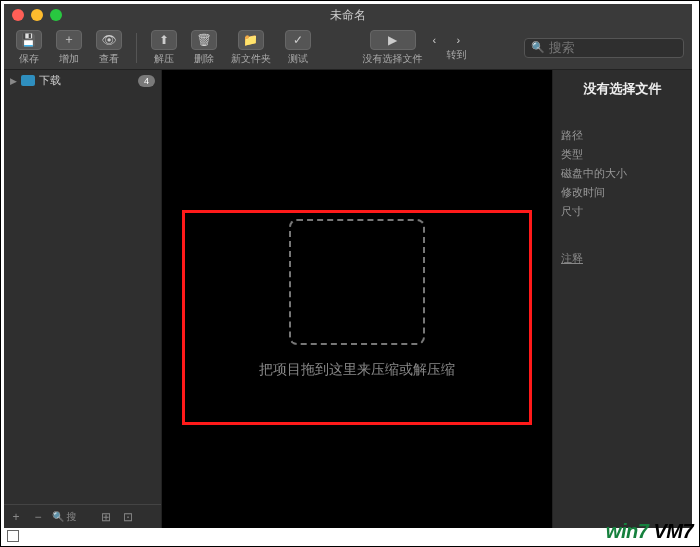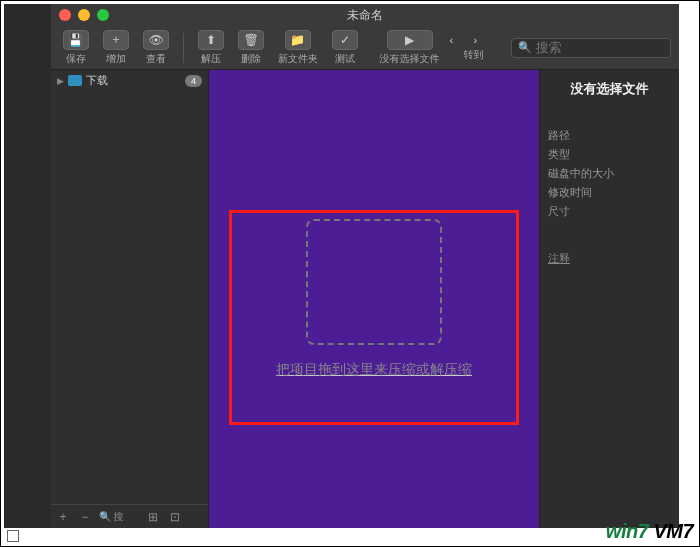--- a/index.html
+++ b/index.html
@@ -1,18 +1,18 @@
 <!DOCTYPE html>
 <html><head>
 <meta charset="utf-8">
 <style>
   * { box-sizing: border-box; margin: 0; padding: 0; font-family: -apple-system, "Helvetica Neue", Arial, sans-serif; }
   body { width: 700px; height: 547px; background: #fff; position: relative; overflow: hidden; }
   .outer { position: absolute; top: 0; left: 0; width: 700px; height: 547px; border: 1px solid #000; background: #fff; }
-  .app { position: absolute; top: 3px; left: 3px; right: 20px; height: 524px; background: #2a2a2a; display: flex; flex-direction: column; color: #ccc; font-size: 11px; padding-left: 47px; }
+  .app { position: absolute; top: 3px; left: 3px; right: 7px; height: 524px; background: #2a2a2a; display: flex; flex-direction: column; color: #ccc; font-size: 11px; }
   .titlebar { height: 22px; background: #3a3a3a; display: flex; align-items: center; position: relative; }
   .tl { display: flex; gap: 7px; margin-left: 8px; }
   .tl span { width: 12px; height: 12px; border-radius: 50%; }
   .tc { position: absolute; left: 0; right: 0; text-align: center; color: #ccc; font-size: 12px; pointer-events: none; }
   .toolbar { height: 44px; background: #3a3a3a; display: flex; align-items: center; padding: 0 8px; gap: 6px; border-bottom: 1px solid #222; }
   .tbtn { display: flex; flex-direction: column; align-items: center; gap: 2px; color: #aaa; font-size: 10px; cursor: pointer; padding: 0 4px; }
   .tbtn .ic { width: 26px; height: 20px; background: #555; border: 1px solid #666; border-radius: 4px; display: flex; align-items: center; justify-content: center; font-size: 12px; color: #ccc; }
   .sep { width: 1px; height: 30px; background: #555; margin: 0 4px; }
   .navbtns { display: flex; }
   .navbtns .ic { width: 24px; border-radius: 0; }
@@ -23,21 +23,21 @@
   .search input { background: transparent; border: none; outline: none; color: #ccc; font-size: 13px; width: 100%; }
   .body { flex: 1; display: flex; min-height: 0; }
   .sidebar { width: 158px; background: #2f2f2f; display: flex; flex-direction: column; border-right: 1px solid #222; }
   .srow { display: flex; align-items: center; padding: 3px 6px; gap: 4px; }
   .tri { color: #888; font-size: 9px; }
   .fico { width: 14px; height: 11px; background: #2f8fbf; border-radius: 2px; }
   .badge { margin-left: auto; background: #7a7a7a; color: #fff; border-radius: 8px; font-size: 9px; padding: 1px 6px; }
   .sfoot { margin-top: auto; height: 24px; border-top: 1px solid #444; display: flex; align-items: center; padding: 0 4px; gap: 6px; color: #888; font-size: 12px; }
   .sfoot .mini { width: 16px; height: 16px; display: flex; align-items: center; justify-content: center; cursor: pointer; }
   .sfoot .srch { flex: 0 0 40px; font-size: 10px; display: flex; align-items: center; gap: 2px; }
-  .main { flex: 1; background: #4c1d95; position: relative; display: flex; align-items: center; justify-content: center; text-decoration: underline; }
+  .main { flex: 1; background: #000000; position: relative; display: flex; align-items: center; justify-content: center; }
   .highlight { position: absolute; border: 3px solid #ff1a1a; top: 140px; left: 20px; right: 20px; height: 215px; pointer-events: none; }
   .dropzone { width: 136px; height: 126px; border: 2px dashed #777; border-radius: 8px; margin-bottom: 16px; }
   .dropwrap { display: flex; flex-direction: column; align-items: center; }
   .droptxt { color: #888; font-size: 14px; }
   .inspector { width: 140px; background: #2d2d2d; border-left: 1px solid #222; padding: 10px 8px; color: #bbb; }
   .inspector h3 { font-size: 13px; color: #eee; text-align: center; margin-bottom: 28px; font-weight: 600; }
   .inspector .row { font-size: 11px; color: #999; text-align: left; padding: 2px 0; }
   .inspector .lbl { color: #888; margin-top: 30px; font-size: 11px; text-align: left; text-decoration: underline; }
   .watermark { position: absolute; bottom: 3px; right: 6px; font-weight: 800; font-style: italic; font-size: 20px; letter-spacing: -0.5px; }
   .watermark .a { color: #15803d; }

